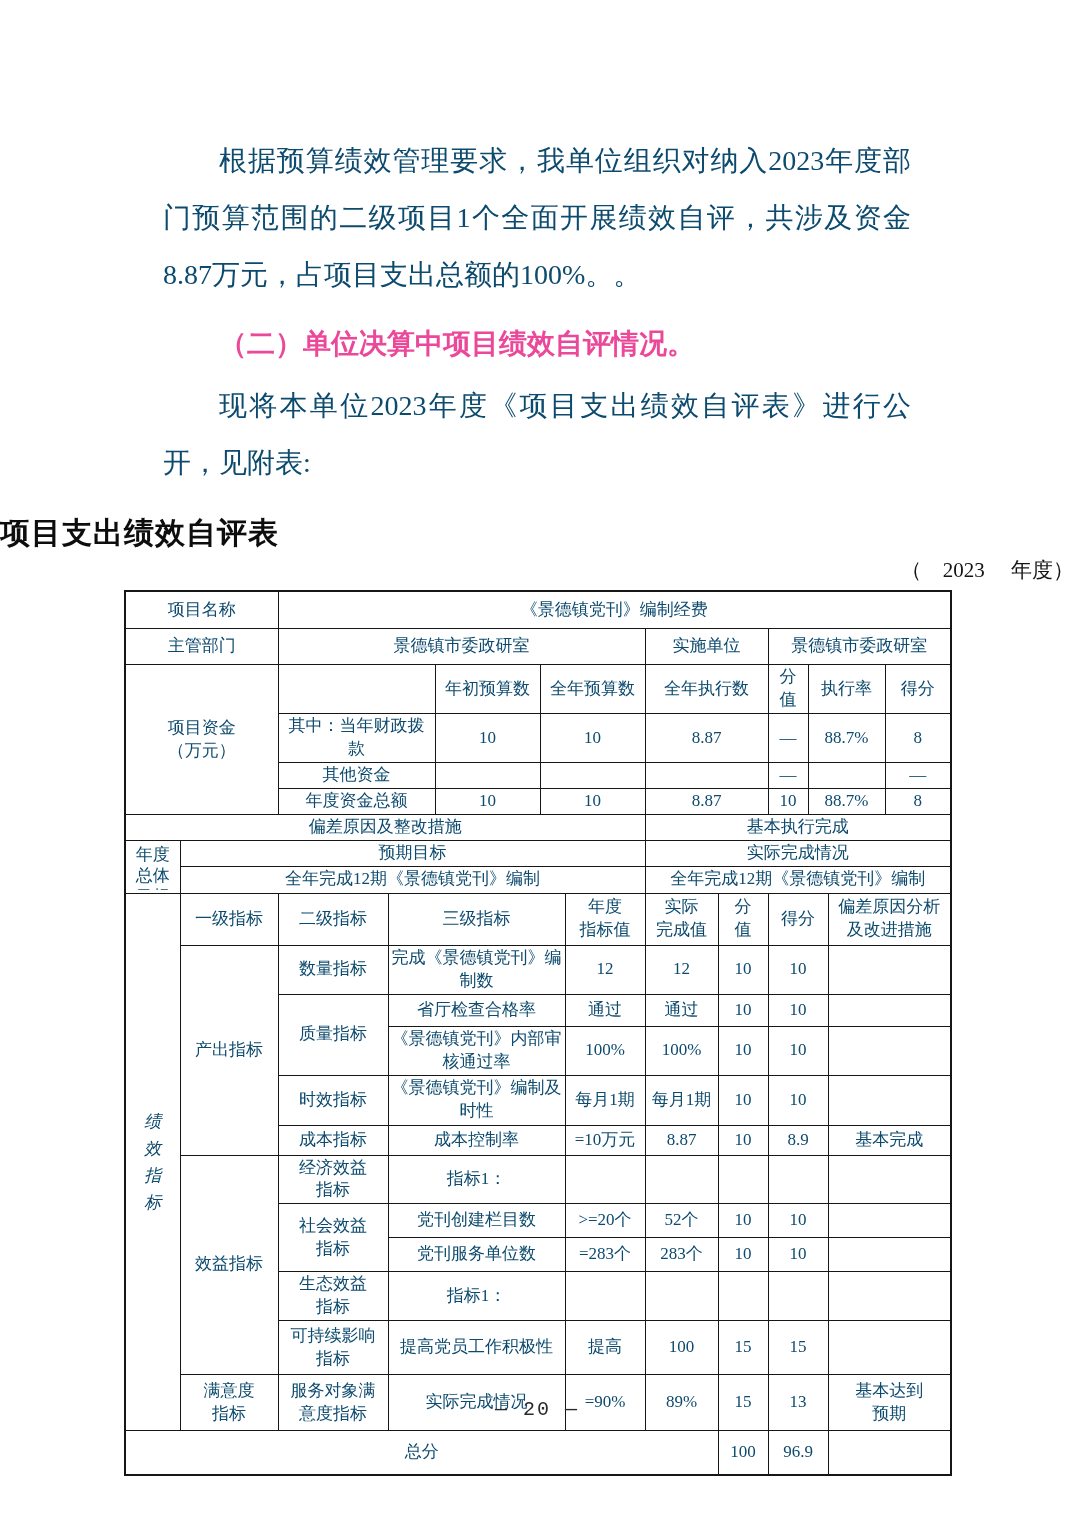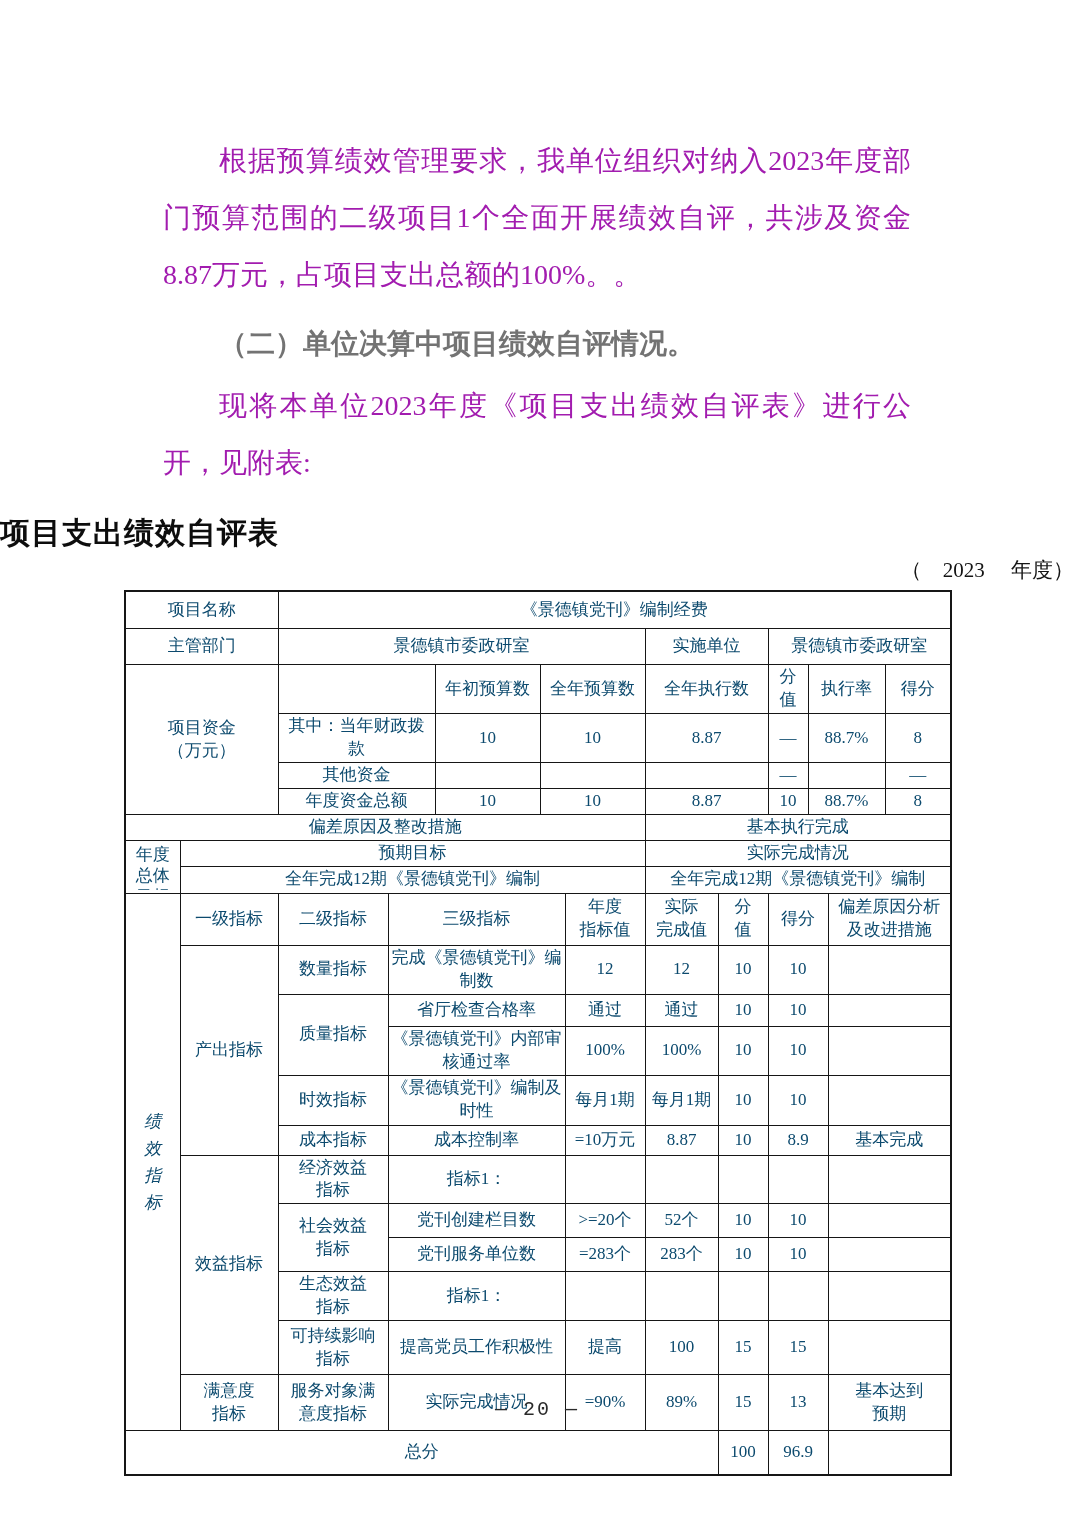--- a/index.html
+++ b/index.html
@@ -13,32 +13,32 @@
     color: #111111;
     font-family: "Liberation Serif", "DejaVu Serif", serif;
     overflow: hidden;
   }
   .body-text {
     width: 748px;
     margin-left: 163px;
     font-size: 28px;
     line-height: 2.04;
     text-align: justify;
-    color: #a21caf;
+    color: #0c4a6e;
   }
   .para1 { margin-top: 132px; text-indent: 2em; }
   .heading2 {
     width: 748px;
     margin-left: 163px;
     margin-top: 14px;
     font-size: 28px;
     font-weight: bold;
     text-indent: 2em;
     line-height: 1.9;
-    color: #737373;
+    color: #ec4899;
   }
   .para2 { margin-top: 6px; text-indent: 2em; }
   .tbl-title {
     margin-top: 22px;
     text-align: left;
     font-size: 30px;
     font-weight: bold;
     letter-spacing: 1px;
     color: #0d0d0d;
   }

